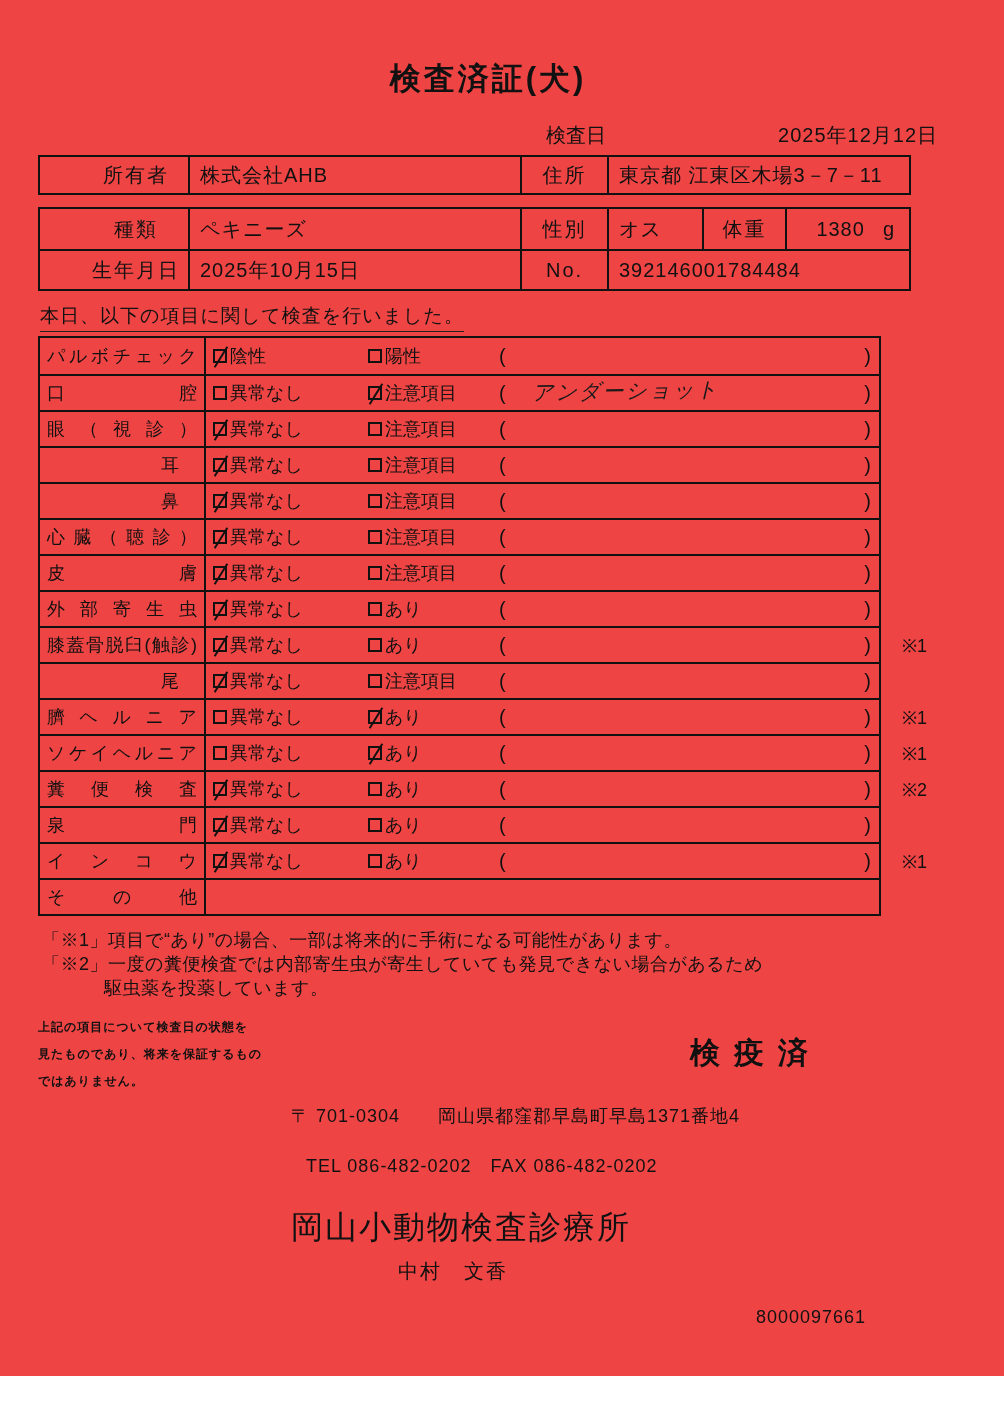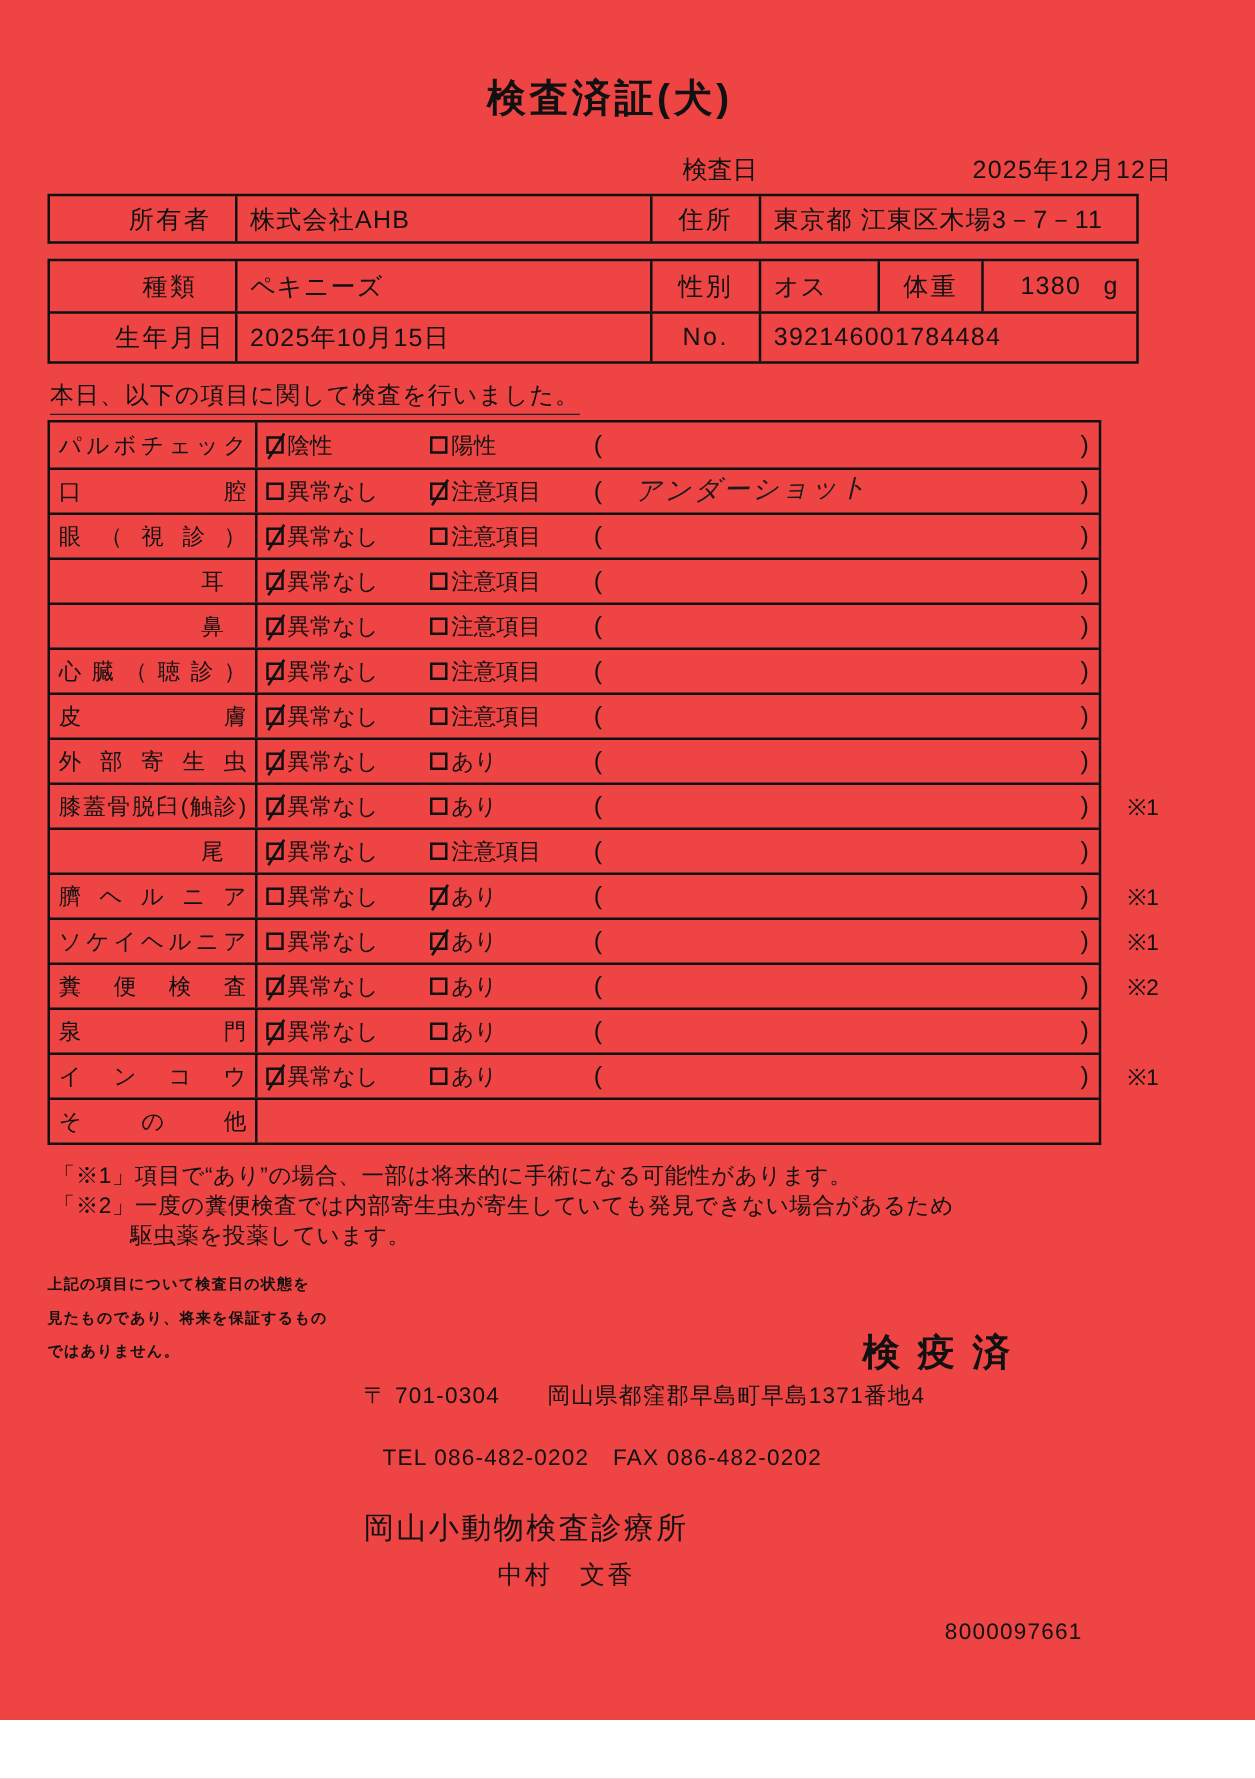--- a/index.html
+++ b/index.html
@@ -30,43 +30,43 @@
 
   .intro { margin:12px 0 4px 2px; font-size:19px; }
   .intro span { display:inline-block; border-bottom:1.5px solid #222; padding-bottom:2px; letter-spacing:1px; }
 
   .checklist { width:843px; border:2px solid #111; position:relative; }
   .crow { display:flex; height:36px; position:relative; }
   .crow + .crow { border-top:2px solid #111; }
   .clabel { width:166px; border-right:2px solid #111; display:flex; align-items:center; padding:0 7px; }
   .clabel span { display:block; width:100%; font-size:18px; text-align:justify; text-align-last:justify; white-space:pre; }
   .ccontent { flex:1; display:flex; align-items:center; padding-left:7px; font-size:18px; }
-  .copts { display:flex; }
+  .copts { display:flex;gap:24px; }
   .opt { display:flex; align-items:center; width:131px; }
   .cb { width:14px; height:14px; border:2px solid #111; position:relative; margin-right:3px; flex:none; }
   .cb.checked::after {
     content:""; position:absolute; left:5px; top:-6px; width:2px; height:24px;
     background:#111; transform:rotate(32deg);
   }
   .parens { flex:1; display:flex; align-items:center; font-size:20px; }
   .pnote { flex:1; padding-left:26px; font-size:18px; }
   .pnote.handwritten { font-size:21px; font-style:italic; transform:translateY(-3px) rotate(-1deg); letter-spacing:2px; color:#1a1a1a; }
   .pclose { padding-right:8px; }
   .cmark { position:absolute; right:-48px; top:50%; transform:translateY(-50%); font-size:18px; }
 
   .footnotes { margin:12px 0 0 4px; font-size:18px; line-height:24px; letter-spacing:0.5px; }
   .footnotes .indent { padding-left:62px; }
 
   .bottom-row { position:relative; margin-top:14px; height:86px; }
   .disclaimer { font-size:12px; font-weight:bold; line-height:27px; letter-spacing:1px; }
-  .stamp { position:absolute; right:116px; top:48px; font-size:30px; font-weight:600; letter-spacing:14px; }
+  .stamp { position:absolute; right:116px; top:19px; font-size:30px; font-weight:600; letter-spacing:14px; }
 
   .clinic-line1 { margin:4px 0 0 253px; font-size:18px; display:flex; gap:38px; letter-spacing:1px; }
   .clinic-line2 { margin:26px 0 0 268px; font-size:18px; letter-spacing:1px; }
-  .clinic-name  { margin:28px 0 0 253px; font-size:24px; letter-spacing:2px;font-family:Liberation Serif, serif; }
+  .clinic-name  { margin:28px 0 0 253px; font-size:32px; letter-spacing:2px;font-family:Liberation Serif, serif; }
   .clinic-vet   { margin:8px 0 0 360px; font-size:20px; letter-spacing:2px; }
   .serial { margin-top:22px; text-align:right; padding-right:72px; font-size:18px; letter-spacing:1px; }
 </style>
 </head>
 <body>
 
 <div class="page">
 
   <div class="title">検査済証(犬)</div>
 

